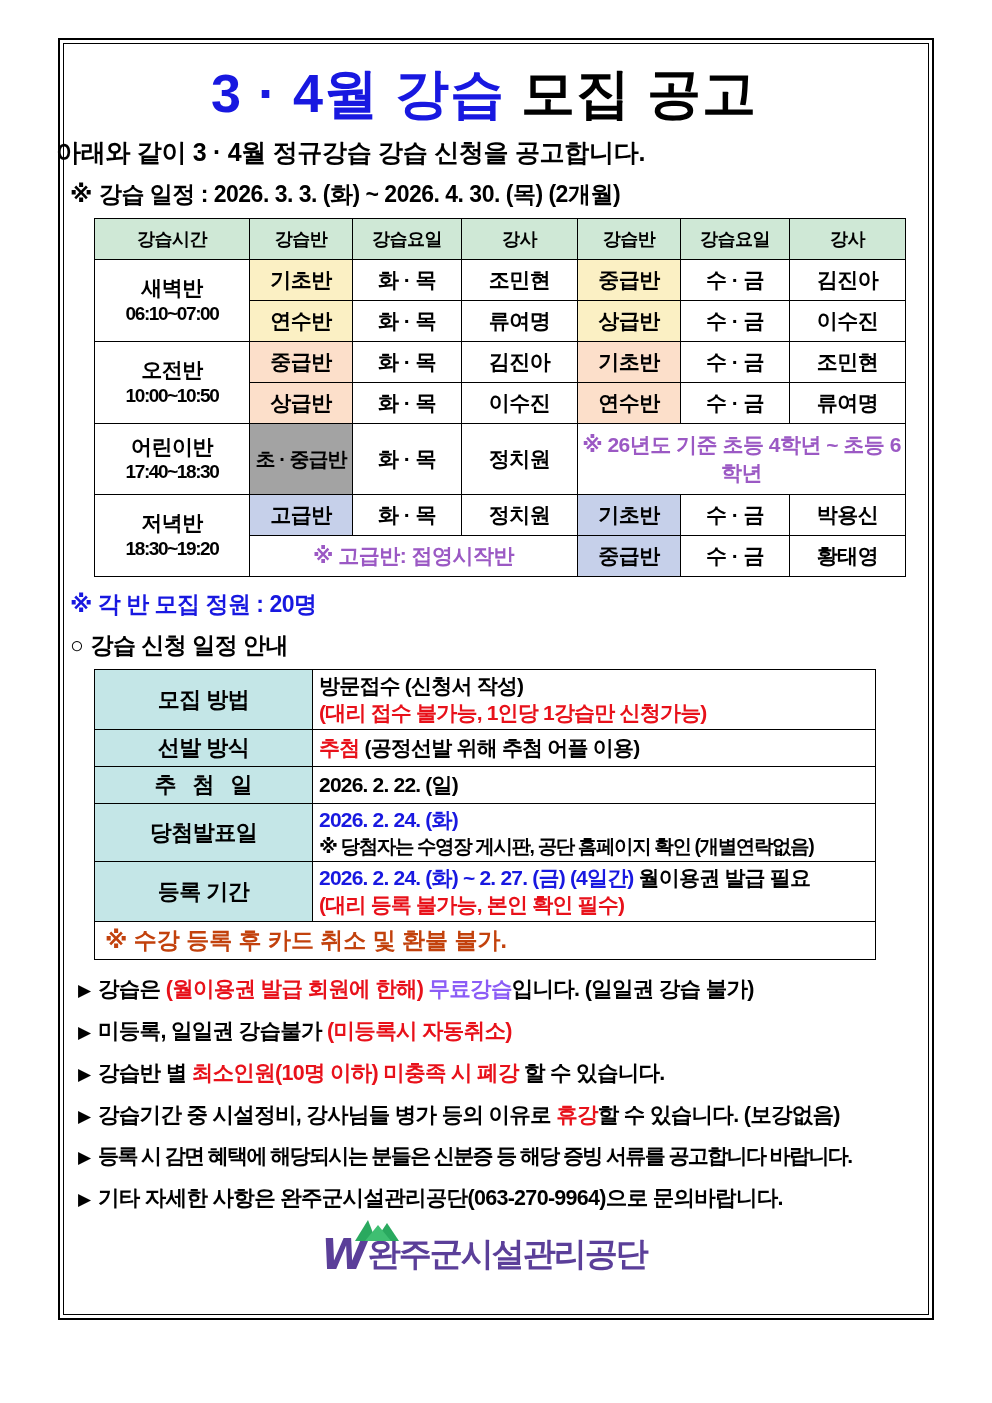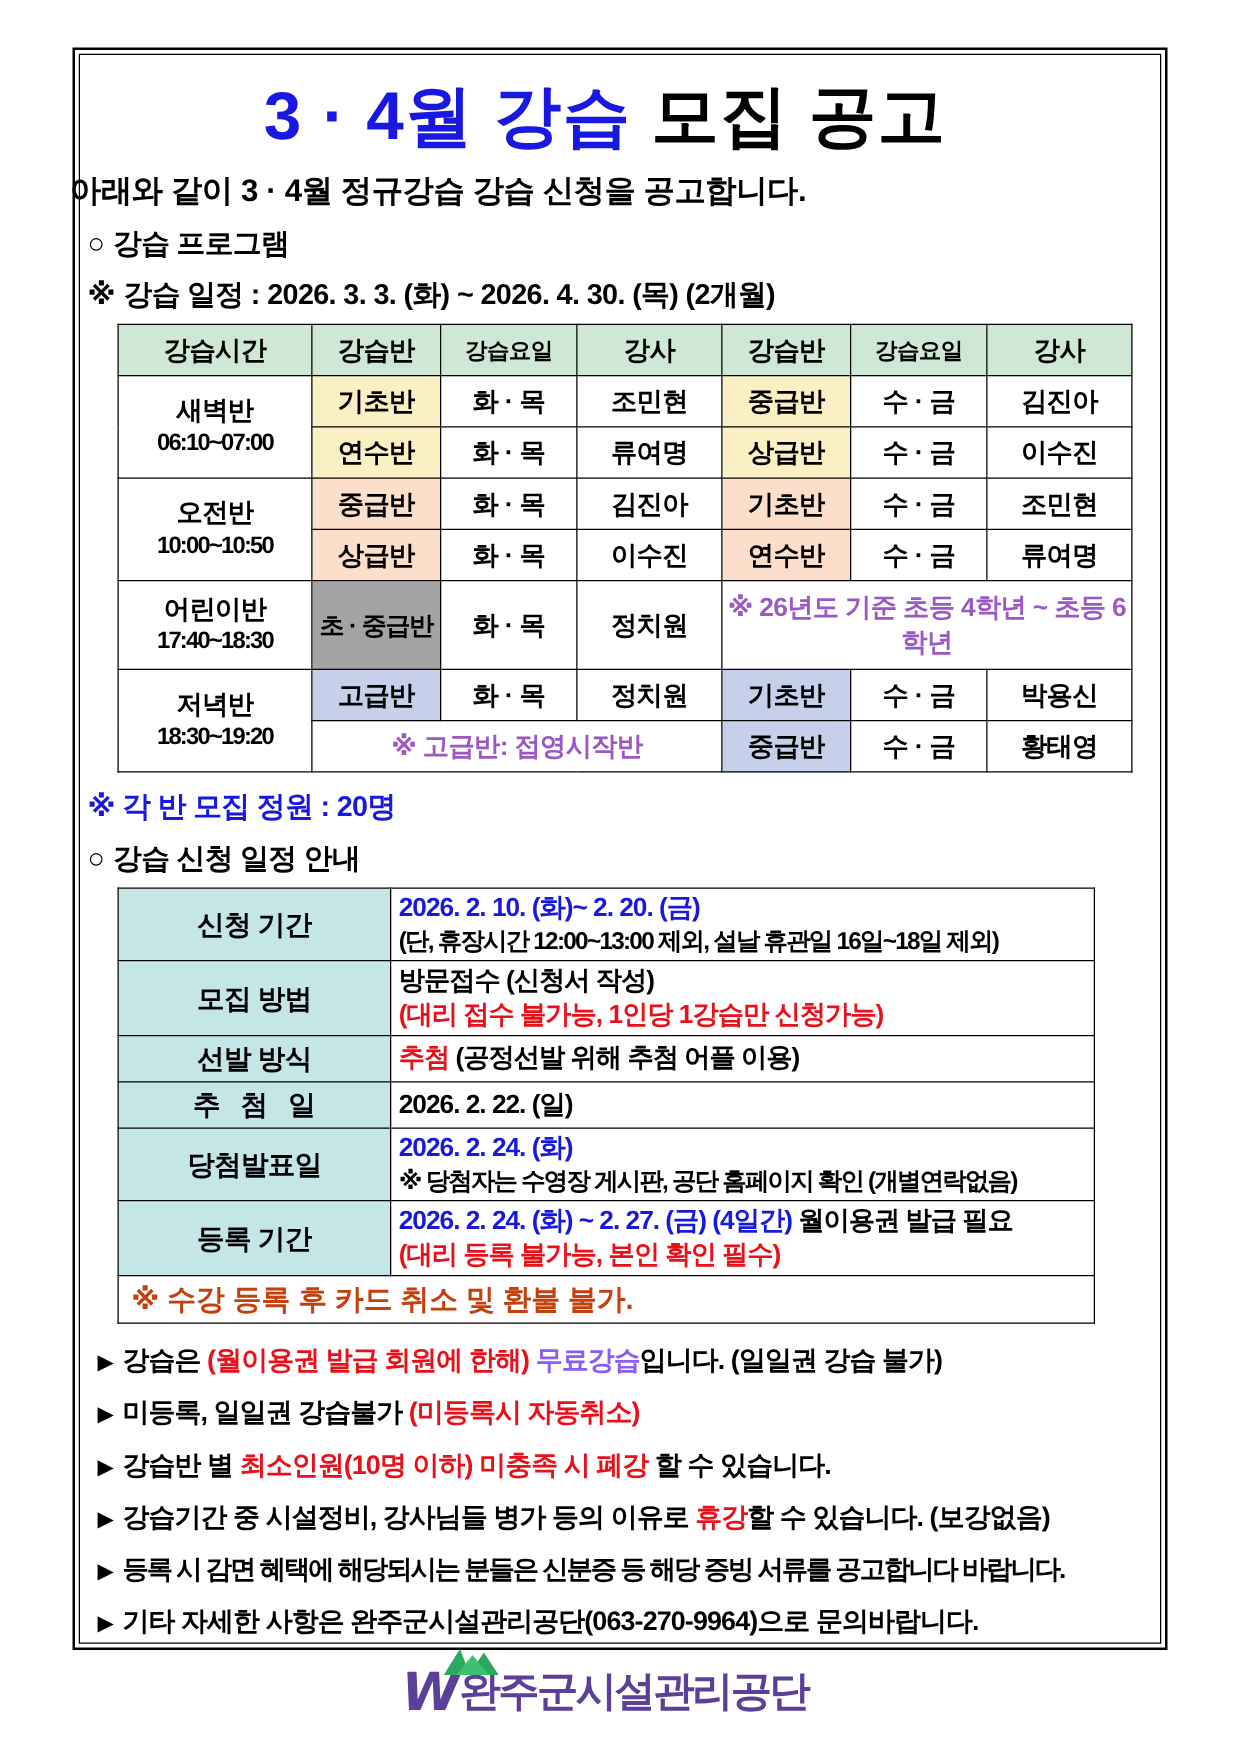--- a/index.html
+++ b/index.html
@@ -90,21 +90,21 @@
     vertical-align: middle;
     font-weight: bold;
     font-size: 21px;
     padding: 1px 2px;
     height: 38px;
     letter-spacing: -0.5px;
   }
   #schedule-table thead th {
     background: #cfe8d6;
     height: 38px;
-    font-size: 21px;
+    font-size: 18px;
   }
   #schedule-table thead th.small { font-size: 18px; }
 
   .c-time  { width: 150px; }
   .c-class { width: 98px; }
   .c-days  { width: 104px; }
   .c-inst  { width: 111px; }
 
   td.time-cell {
     font-size: 20px;
@@ -247,23 +247,20 @@
 
 <div id="content">
 
   <div id="title">
     <span class="blue">3 · 4월 강습</span>
     <span class="black">모집 공고</span>
   </div>
 
   <div id="subtitle">아래와 같이 3 · 4월 정규강습 강습 신청을 공고합니다.</div>
 
-  <div class="sec-line">
-    <span class="mark">○</span><span>강습 프로그램</span>
-  </div>
 
   <div class="sec-line">
     <span class="mark">※</span><span>강습 일정 : </span><span class="blue">2026. 3. 3. (화) ~ 2026. 4. 30. (목) (2개월)</span>
   </div>
 
   <table id="schedule-table">
     <thead>
       <tr>
         <th class="c-time">강습시간</th>
         <th class="c-class">강습반</th>
@@ -353,27 +350,20 @@
   <div id="capacity-line">
     <span>※</span>&nbsp;<span>각 반 모집 정원 : 20명</span>
   </div>
 
   <div class="sec-line">
     <span class="mark">○</span><span>강습 신청 일정 안내</span>
   </div>
 
   <table id="apply-table">
     <tbody>
-      <tr>
-        <td class="label">신청 기간</td>
-        <td class="value">
-          <span class="line blue">2026. 2. 10. (화)~ 2. 20. (금)</span>
-          <span class="line sub black">(단, 휴장시간 12:00~13:00 제외, 설날 휴관일 16일~18일 제외)</span>
-        </td>
-      </tr>
       <tr>
         <td class="label">모집 방법</td>
         <td class="value">
           <span class="line black">방문접수 (신청서 작성)</span>
           <span class="line red">(대리 접수 불가능, 1인당 1강습만 신청가능)</span>
         </td>
       </tr>
       <tr>
         <td class="label">선발 방식</td>
         <td class="value"><span class="red">추첨</span><span class="black"> (공정선발 위해 추첨 어플 이용)</span></td>

